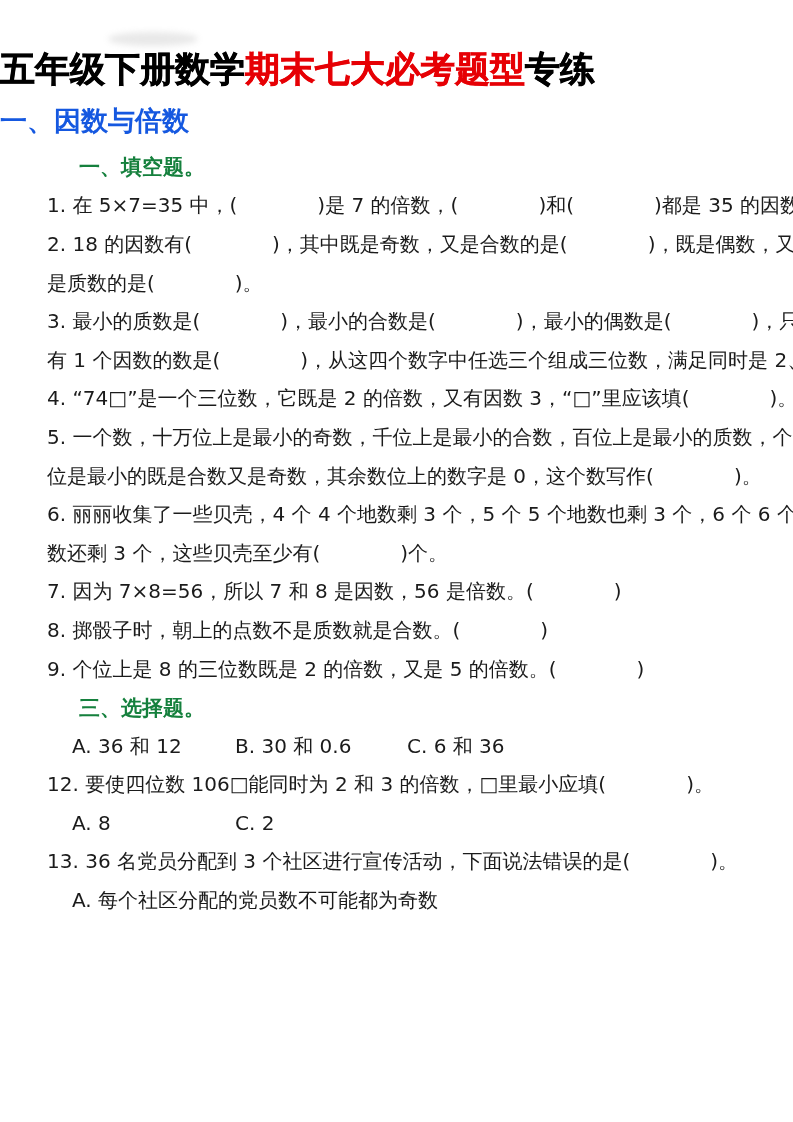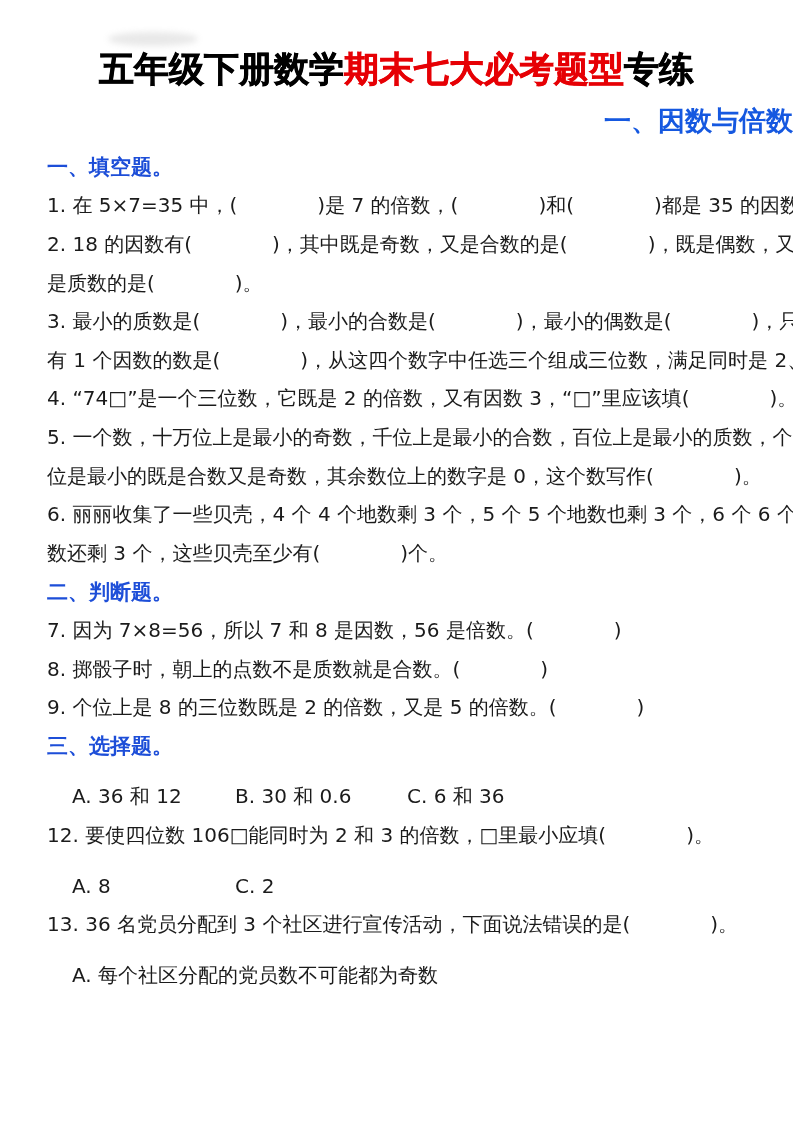--- a/index.html
+++ b/index.html
@@ -17,64 +17,63 @@
     left: 108px; top: 32px;
     width: 90px; height: 14px;
     background: #9a9a9a;
     opacity: 0.22;
     border-radius: 50%;
     filter: blur(3px);
   }
   .title-wrap {
     position: absolute;
     top: 46px; left: 0; right: 0;
-    text-align: center;
+    text-align: left;
     font-size: 35px;
     font-weight: 900;
     letter-spacing: 0px;
     color: #000000;
     white-space: nowrap;
     -webkit-text-stroke: 0.6px #000;
   }
   .title-red {
     color: #e60005;
     -webkit-text-stroke: 0.6px #e60005;
   }
   .subtitle {
     position: absolute;
     top: 103px; left: 0; right: 0;
-    text-align: right;
+    text-align: left;
     font-size: 27px;
     font-weight: 800;
     color: #1558e0;
     white-space: nowrap;
-    padding-left: 20px;
   }
   .content {
     position: absolute;
     left: 47px;
     top: 148px;
     right: 20px;
   }
   .line {
     height: 38.6px;
     display: flex;
     align-items: center;
     font-size: 20px;
     white-space: pre;
     color: #1b1b1b;
   }
   .line.heading {
     font-weight: 800;
     font-size: 21px;
-    color: #1d4ed8;
+    color: #15803d;
+    margin-left: 32px;
   }
   .line.choices, .line.indent {
     padding-left: 25px;
-    margin-top: 12px;
   }
   .opt { display: inline-block; }
   .opt-a { width: 163px; }
   .opt-b { width: 172px; }
 </style>
 </head>
 <body>
 
 <div class="page">
 
@@ -91,21 +90,20 @@
     <div class="line">1. 在 5×7=35 中，(　　　　)是 7 的倍数，(　　　　)和(　　　　)都是 35 的因数。</div>
     <div class="line">2. 18 的因数有(　　　　)，其中既是奇数，又是合数的是(　　　　)，既是偶数，又</div>
     <div class="line">是质数的是(　　　　)。</div>
     <div class="line">3. 最小的质数是(　　　　)，最小的合数是(　　　　)，最小的偶数是(　　　　)，只</div>
     <div class="line">有 1 个因数的数是(　　　　)，从这四个数字中任选三个组成三位数，满足同时是 2、</div>
     <div class="line">4. “74□”是一个三位数，它既是 2 的倍数，又有因数 3，“□”里应该填(　　　　)。</div>
     <div class="line">5. 一个数，十万位上是最小的奇数，千位上是最小的合数，百位上是最小的质数，个</div>
     <div class="line">位是最小的既是合数又是奇数，其余数位上的数字是 0，这个数写作(　　　　)。</div>
     <div class="line">6. 丽丽收集了一些贝壳，4 个 4 个地数剩 3 个，5 个 5 个地数也剩 3 个，6 个 6 个地</div>
     <div class="line">数还剩 3 个，这些贝壳至少有(　　　　)个。</div>
-    <div class="line heading">二、判断题。</div>
     <div class="line">7. 因为 7×8=56，所以 7 和 8 是因数，56 是倍数。(　　　　)</div>
     <div class="line">8. 掷骰子时，朝上的点数不是质数就是合数。(　　　　)</div>
     <div class="line">9. 个位上是 8 的三位数既是 2 的倍数，又是 5 的倍数。(　　　　)</div>
     <div class="line heading">三、选择题。</div>
     <div class="line choices">
       <span class="opt opt-a">A. 36 和 12</span>
       <span class="opt opt-b">B. 30 和 0.6</span>
       <span class="opt">C. 6 和 36</span>
     </div>
     <div class="line">12. 要使四位数 106□能同时为 2 和 3 的倍数，□里最小应填(　　　　)。</div>

